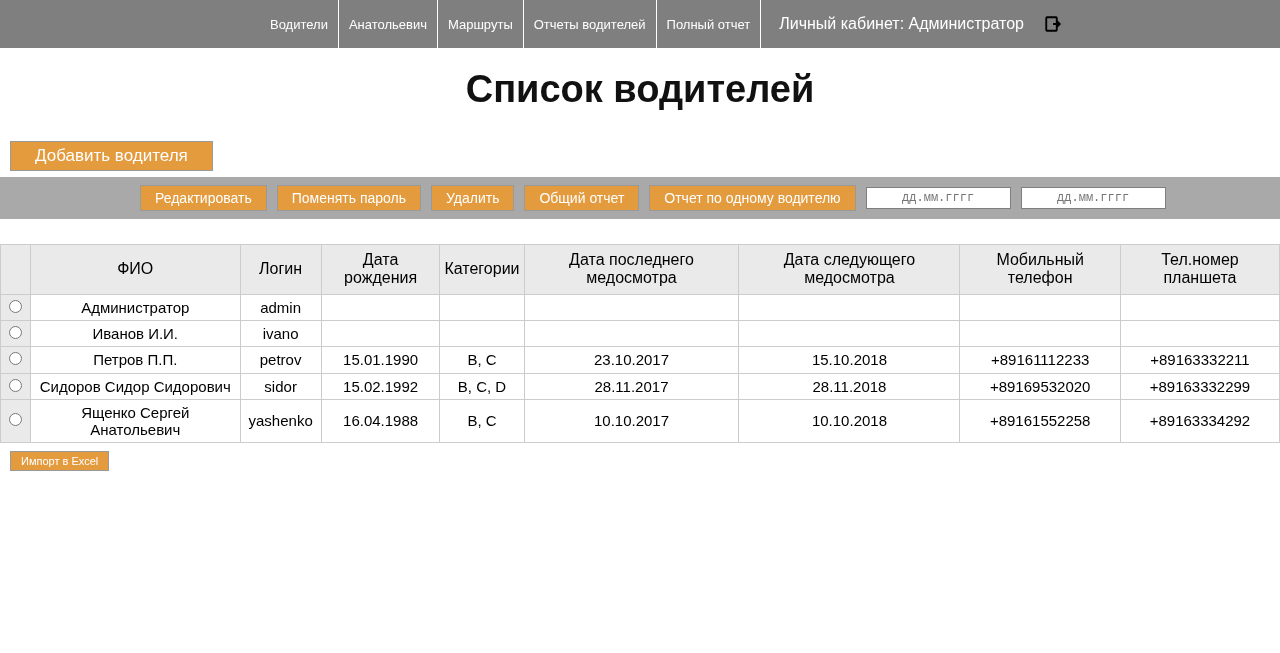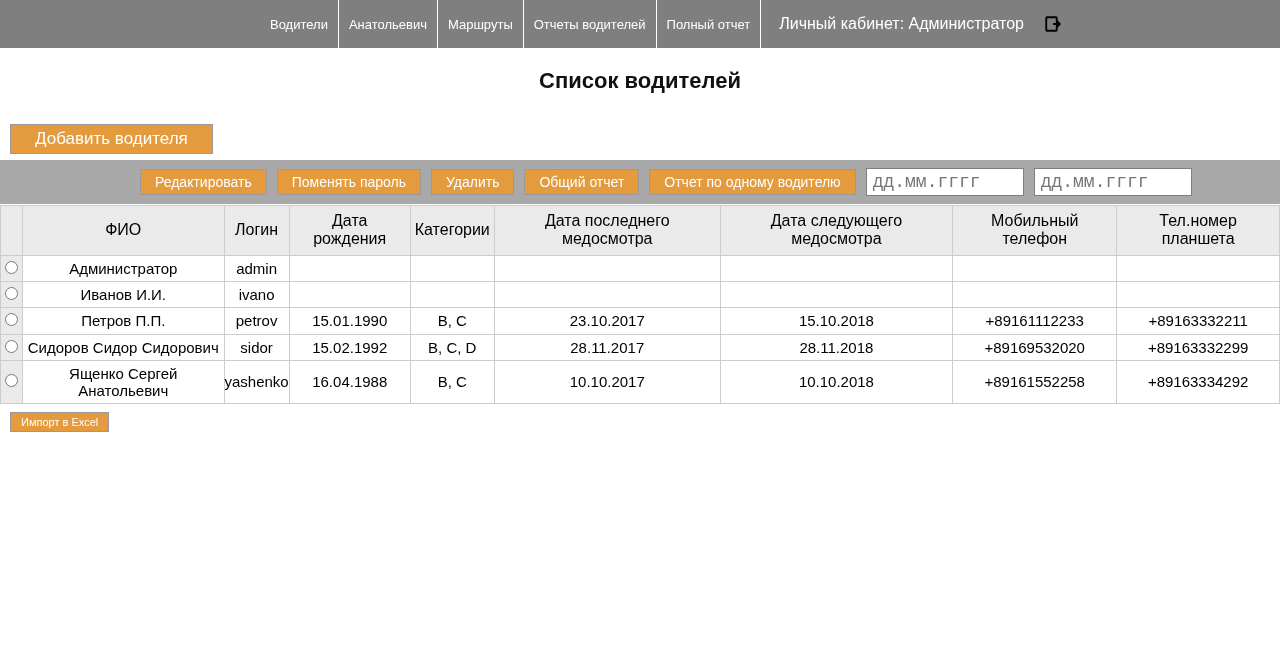--- a/index.html
+++ b/index.html
@@ -38,21 +38,21 @@
   }
   .logout-icon {
     margin-left: 10px;
     display: flex;
     align-items: center;
   }
   h1.page-title {
     text-align: center;
     font-family: Tahoma, Verdana, sans-serif;
     font-weight: 900;
-    font-size: 22px;
+    font-size: 38px;
     margin: 20px 0 30px;
     color: #111;
   }
   .btn-orange {
     background: #e39b3e;
     color: #fff;
     border: 1px solid #999;
     padding: 4px 12px;
     font-family: Verdana, sans-serif;
     font-size: 15px;
@@ -70,44 +70,45 @@
     display: flex;
     align-items: center;
     gap: 10px;
   }
   .toolbar .btn-orange {
     font-size: 14px;
     padding: 4px 14px;
   }
   .toolbar input[type="text"] {
     font-family: "Courier New", monospace;
-    font-size: 18px;
+    font-size: 12px;
     padding: 3px 6px;
     border: 1px solid #7f7f7f;
-    width: 158px;
+    width: 145px;
     color: #777;
+    text-align: center;
   }
   table.drivers {
     width: 100%;
     border-collapse: collapse;
-    margin-top: 1px;
+    margin-top: 25px;
   }
   table.drivers th {
     background: #eaeaea;
     font-weight: normal;
     font-family: Verdana, sans-serif;
     font-size: 16px;
     padding: 6px 4px;
     border: 1px solid #ccc;
     text-align: center;
     line-height: 1.15;
   }
   table.drivers td {
     border: 1px solid #ccc;
-    padding: 4px 0;
+    padding: 4px 8px;
     text-align: center;
     font-family: Verdana, sans-serif;
     font-size: 15px;
     line-height: 1.15;
     vertical-align: middle;
   }
   table.drivers td.radio-cell {
     width: 22px;
     background: #eaeaea;
   }

